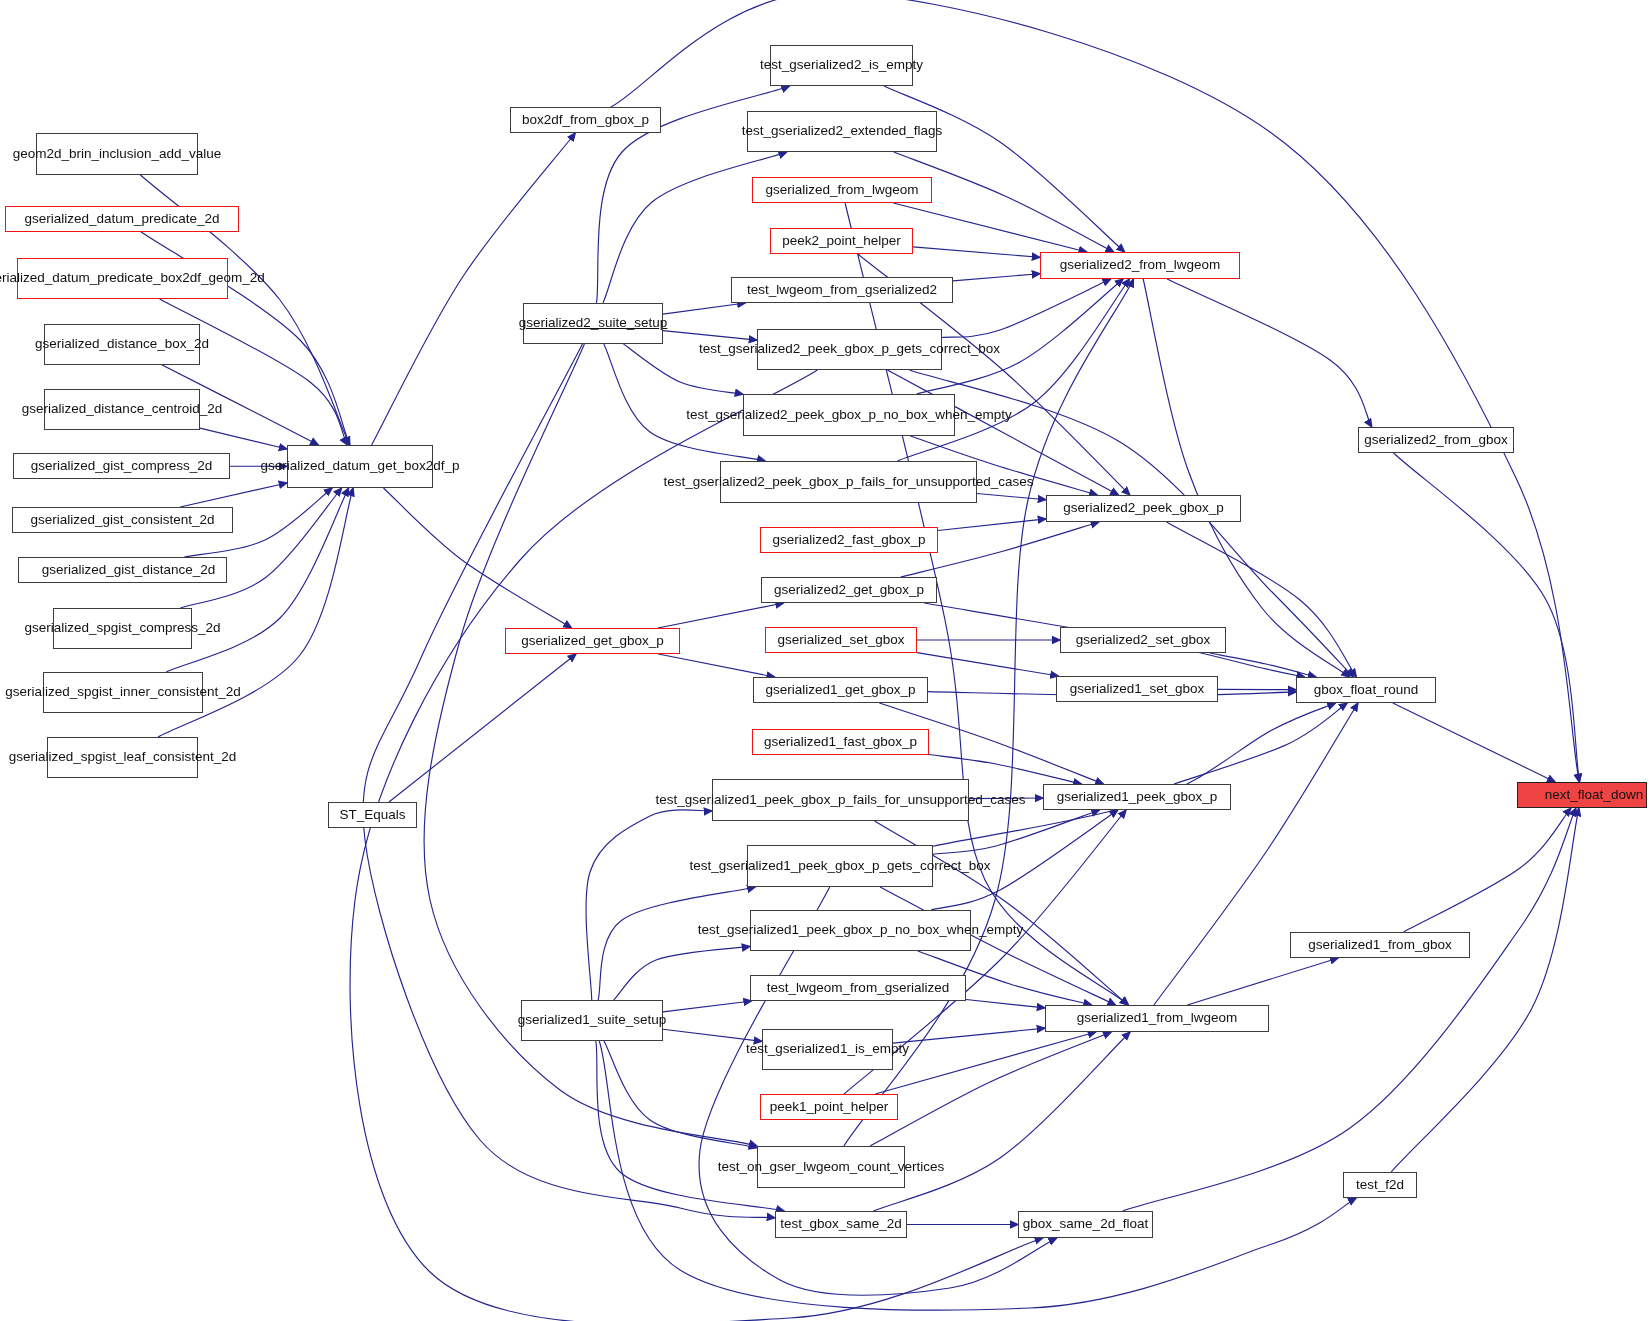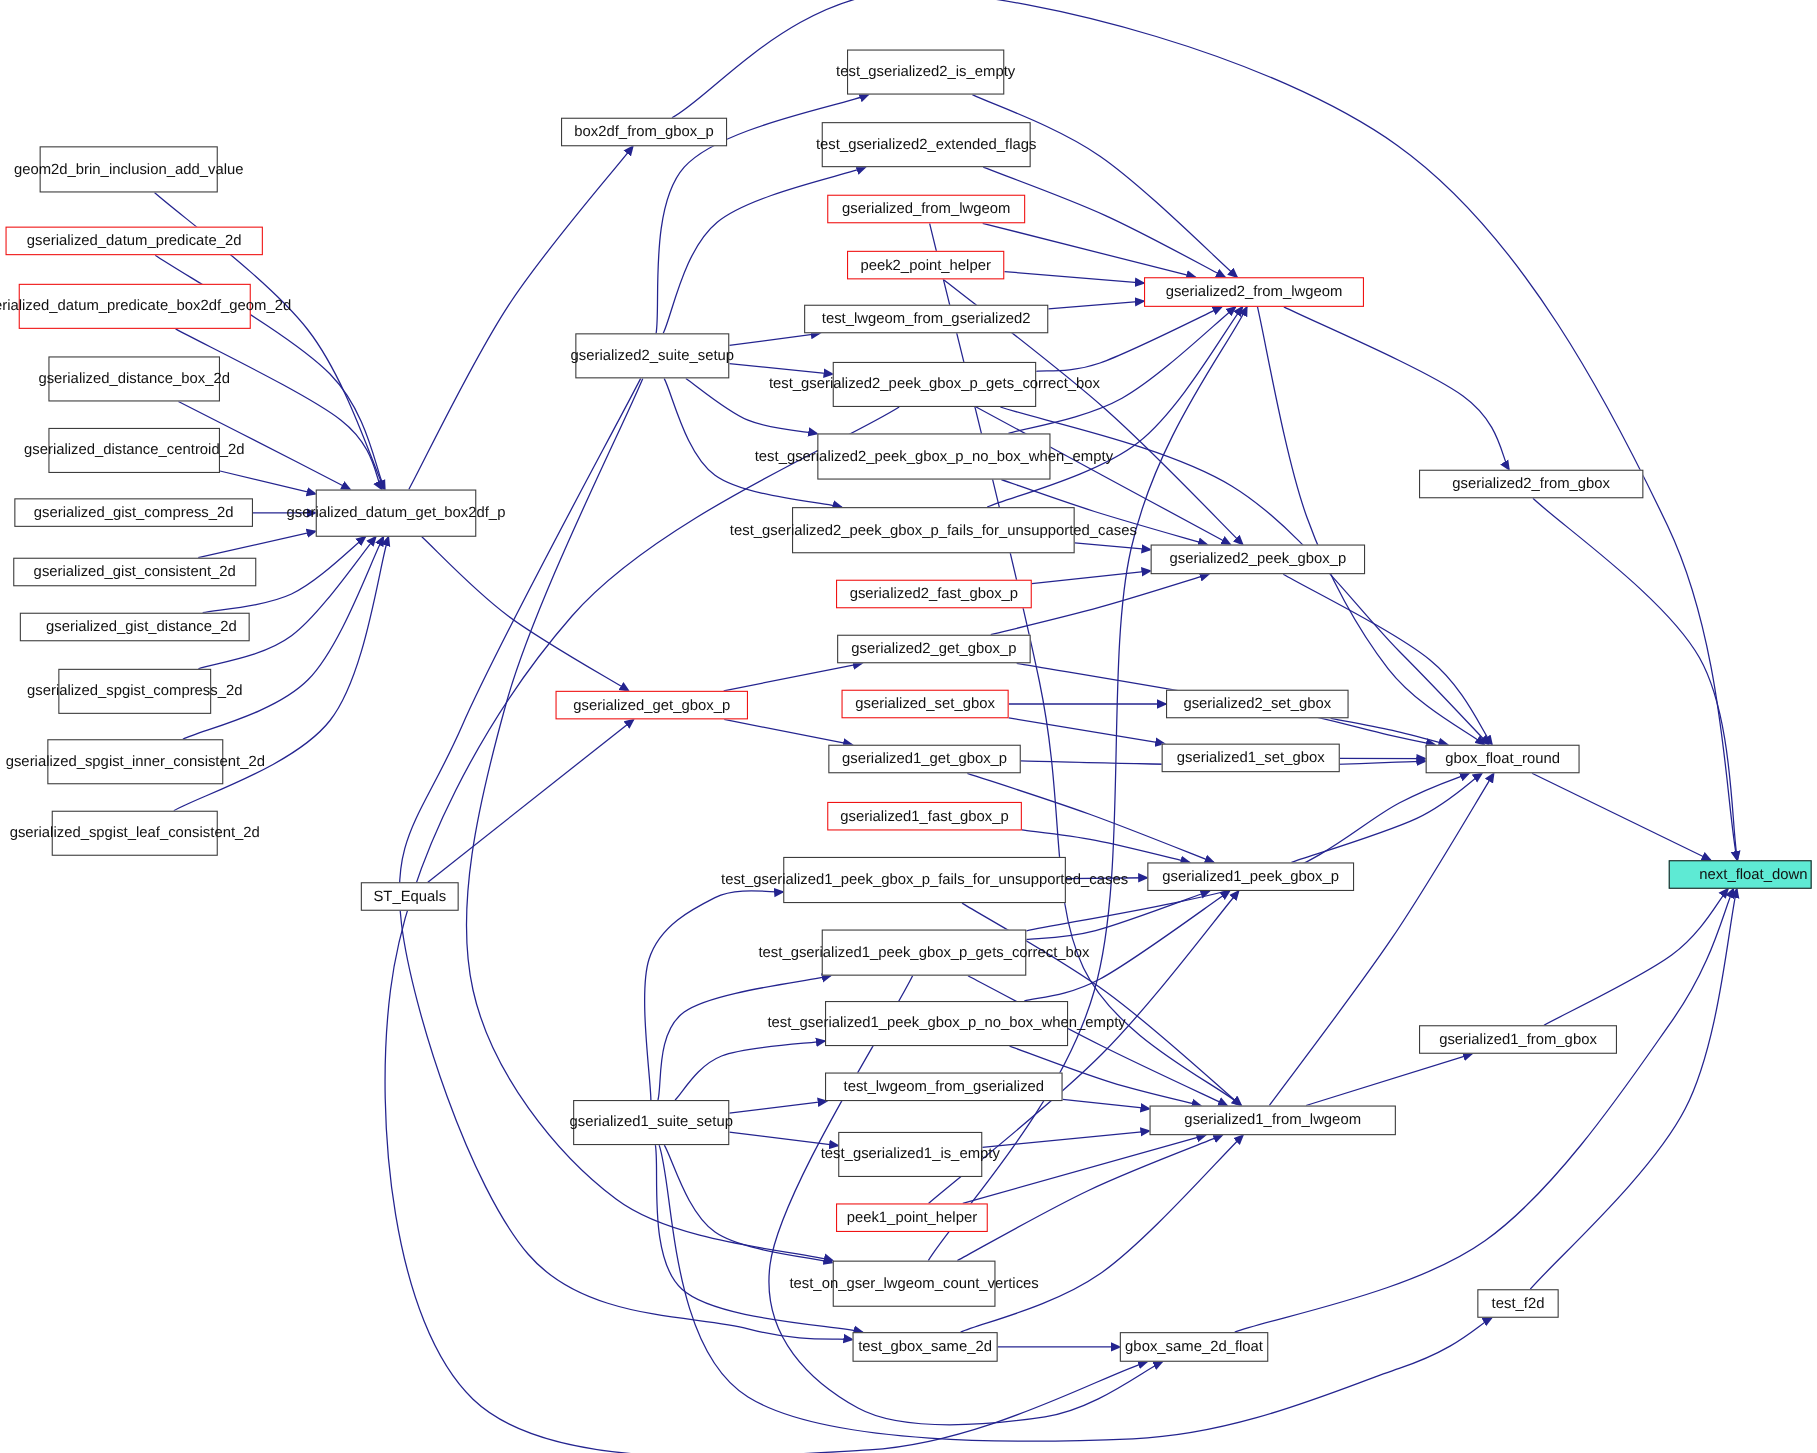--- a/index.html
+++ b/index.html
@@ -4,21 +4,21 @@
 <style>
   html,body{margin:0;padding:0;background:#ffffff;}
   #canvas{position:relative;width:1652px;height:1321px;background:#ffffff;overflow:hidden;
           font-family:"Liberation Sans", sans-serif;}
   #edges{position:absolute;left:0;top:0;width:100%;height:100%;}
   .node{position:absolute;box-sizing:border-box;display:flex;flex-direction:row;
         align-items:center;justify-content:center;text-align:center;
         background:#ffffff;border:1.4px solid #3d3d3d;color:#111111;
         font-size:13.5px;line-height:1.24;white-space:nowrap;cursor:pointer;}
   .node.red{border-color:#f01414;}
-  .node.focus{background:#5eead4;border-color:#222222;padding-left:24px;}
+  .node.focus{background:#ef4444;border-color:#222222;padding-left:24px;}
   .edgepath{fill:none;stroke:#24248f;stroke-width:1.15px;}
 </style>
 </head>
 <body>
 
 <div id="canvas">
   <svg id="edges" xmlns="http://www.w3.org/2000/svg" viewBox="0 0 1652 1321">
       <defs>
         <marker id="arr" viewBox="0 0 10 10" refX="8.5" refY="5" markerWidth="8.5" markerHeight="8.5" orient="auto-start-reverse">
           <path d="M0,0.6 L10,5 L0,9.4 z" fill="#24248f"></path>
@@ -154,21 +154,21 @@
       <div class="node" style="left: 287px; top: 445px; width: 146px; height: 43px;">
         <span>gserialized_datum_get</span>
         <span>_box2df_p</span>
       </div>
       <div class="node" style="left: 328px; top: 802px; width: 89px; height: 26px;">
         <span>ST_Equals</span>
       </div>
       <div class="node" style="left: 510px; top: 107px; width: 151px; height: 26px;">
         <span>box2df_from_gbox_p</span>
       </div>
-      <div class="node" style="left: 523px; top: 303px; width: 140px; height: 41px;">
+      <div class="node" style="left: 523px; top: 303px; width: 140px; height: 41px; text-decoration: underline;">
         <span>gserialized2_suite</span>
         <span>_setup</span>
       </div>
       <div class="node red" style="left: 505px; top: 628px; width: 175px; height: 26px;">
         <span>gserialized_get_gbox_p</span>
       </div>
       <div class="node" style="left: 521px; top: 1000px; width: 142px; height: 41px;">
         <span>gserialized1_suite</span>
         <span>_setup</span>
       </div>
@@ -241,21 +241,21 @@
       <div class="node" style="left: 757px; top: 1146px; width: 148px; height: 42px;">
         <span>test_on_gser_lwgeom</span>
         <span>_count_vertices</span>
       </div>
       <div class="node" style="left: 775px; top: 1211px; width: 132px; height: 27px;">
         <span>test_gbox_same_2d</span>
       </div>
       <div class="node red" style="left: 1040px; top: 252px; width: 200px; height: 27px;">
         <span>gserialized2_from_lwgeom</span>
       </div>
-      <div class="node" style="left: 1290px; top: 427px; width: 204px; height: 26px;">
+      <div class="node" style="left: 1358px; top: 427px; width: 156px; height: 26px;">
         <span>gserialized2_from_gbox</span>
       </div>
       <div class="node" style="left: 1046px; top: 495px; width: 195px; height: 27px;">
         <span>gserialized2_peek_gbox_p</span>
       </div>
       <div class="node" style="left: 1060px; top: 627px; width: 166px; height: 26px;">
         <span>gserialized2_set_gbox</span>
       </div>
       <div class="node" style="left: 1056px; top: 676px; width: 162px; height: 26px;">
         <span>gserialized1_set_gbox</span>

